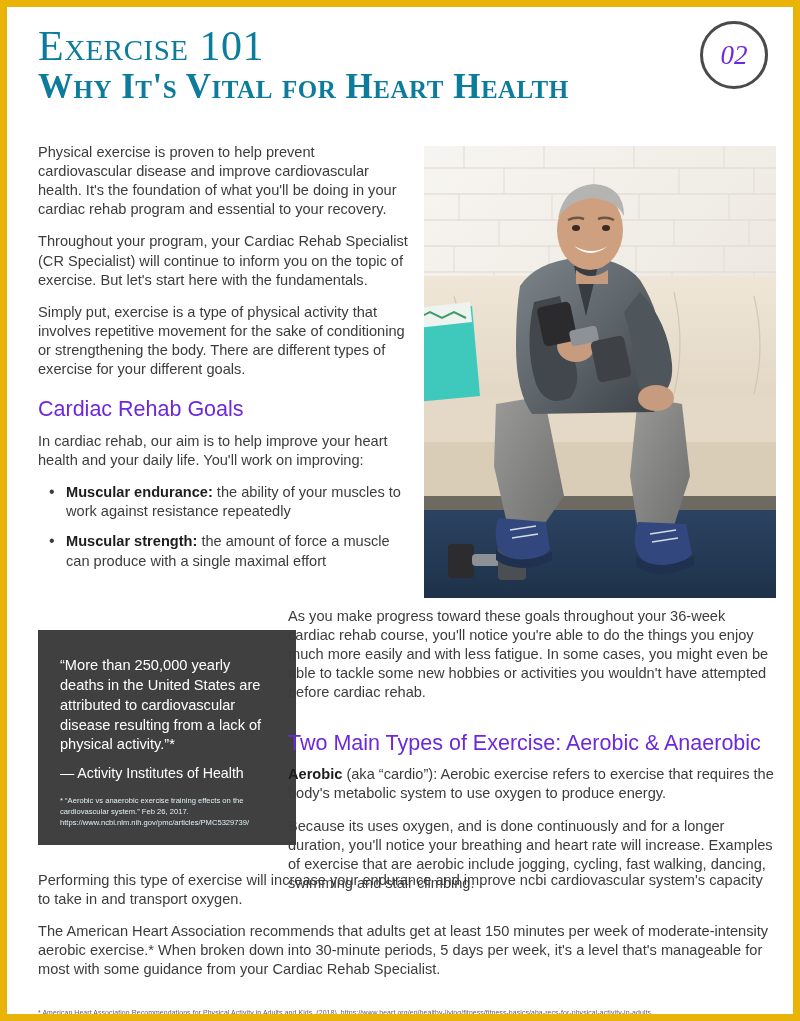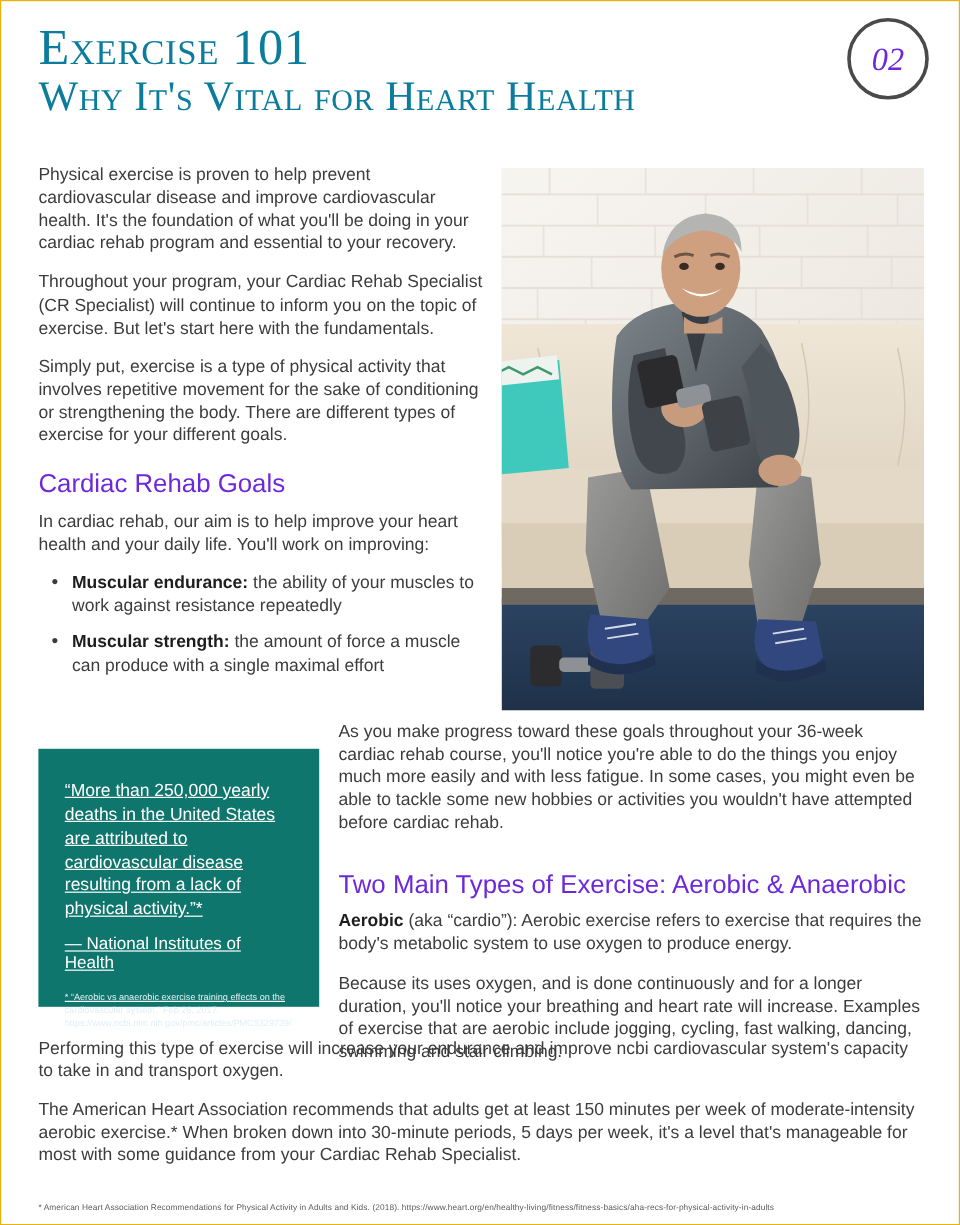--- a/index.html
+++ b/index.html
@@ -10,21 +10,21 @@
   body {
     font-family: "Liberation Sans", sans-serif;
     -webkit-font-smoothing: antialiased;
   }
   #page {
     position: relative;
     width: 800px;
     height: 1021px;
     box-sizing: border-box;
     background: #ffffff;
-    border: 1px solid #eab308;
+    border: 7px solid #eab308;
     overflow: hidden;
   }
 
   
   .header {
     position: absolute;
     left: 31px;
     top: 18px;
     width: 660px;
   }
@@ -37,21 +37,21 @@
     line-height: 1.0;
   }
   .title-main {
     font-size: 42px;
     margin: 0 0 2px 0;
     font-weight: 400;
   }
   .title-sub {
     font-size: 35px;
     margin: 0;
-    font-weight: 400;
+    font-weight: 700;
   }
   .page-badge {
     position: absolute;
     right: 25px;
     top: 14px;
     width: 62px;
     height: 62px;
     border: 3px solid #4a4a4a;
     border-radius: 50%;
     display: flex;
@@ -123,27 +123,26 @@
     overflow: hidden;
     background: #efe9e1;
   }
   .photo svg { display: block; width: 100%; height: 100%; }
 
   
   .callout {
     position: absolute;
     left: 31px;
     top: 623px;
-    width: 234px;
+    width: 258px;
     height: 215px;
-    background: #0f766e;
+    background: #404040;
     box-sizing: border-box;
     padding: 26px 22px 14px 22px;
     color: #ffffff;
-    text-decoration: underline;
   }
   .callout .quote {
     font-size: 14.6px;
     line-height: 1.36;
     margin: 0 0 10px 0;
     color: #ffffff;
   }
   .callout .attrib {
     font-size: 14.2px;
     margin: 0 0 14px 0;
@@ -344,21 +343,21 @@
       <g>
         <rect x="116" y="158" width="34" height="40" rx="5" fill="#2b2b2d" transform="rotate(-12 133 178)"></rect>
         <rect x="146" y="182" width="28" height="16" rx="4" fill="#8e9297" transform="rotate(-12 160 190)"></rect>
         <rect x="170" y="192" width="34" height="42" rx="5" fill="#3e4145" transform="rotate(-12 187 213)"></rect>
       </g>
     </svg>
   </div>
 
   <div class="callout">
     <p class="quote">“More than 250,000 yearly deaths in the United States are attributed to cardiovascular disease resulting from a lack of physical activity.”*</p>
-    <p class="attrib">— National Institutes of Health</p>
+    <p class="attrib">— Activity Institutes of Health</p>
     <p class="cite">* “Aerobic vs anaerobic exercise training effects on the cardiovascular system.” Feb 26, 2017. https://www.ncbi.nlm.nih.gov/pmc/articles/PMC5329739/</p>
   </div>
 
   <div class="right-col">
     <p class="body-p">As you make progress toward these goals throughout your 36-week cardiac rehab course, you'll notice you're able to do the things you enjoy much more easily and with less fatigue. In some cases, you might even be able to tackle some new hobbies or activities you wouldn't have attempted before cardiac rehab.</p>
     <h2 class="sec-head">Two Main Types of Exercise: Aerobic &amp; Anaerobic</h2>
     <p class="body-p">
       <b>Aerobic</b><span> (aka “cardio”): Aerobic exercise refers to exercise that requires the body's metabolic system to use oxygen to produce energy.</span>
     </p>
     <p class="body-p">Because its uses oxygen, and is done continuously and for a longer duration, you'll notice your breathing and heart rate will increase. Examples of exercise that are aerobic include jogging, cycling, fast walking, dancing, swimming and stair climbing.</p>

